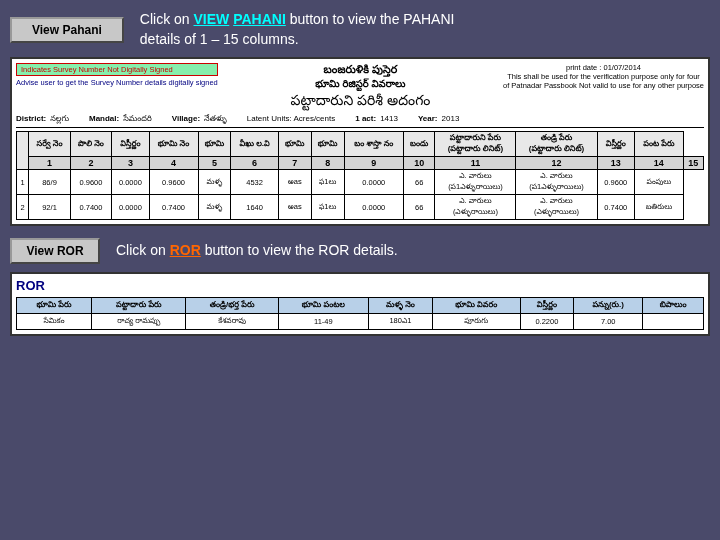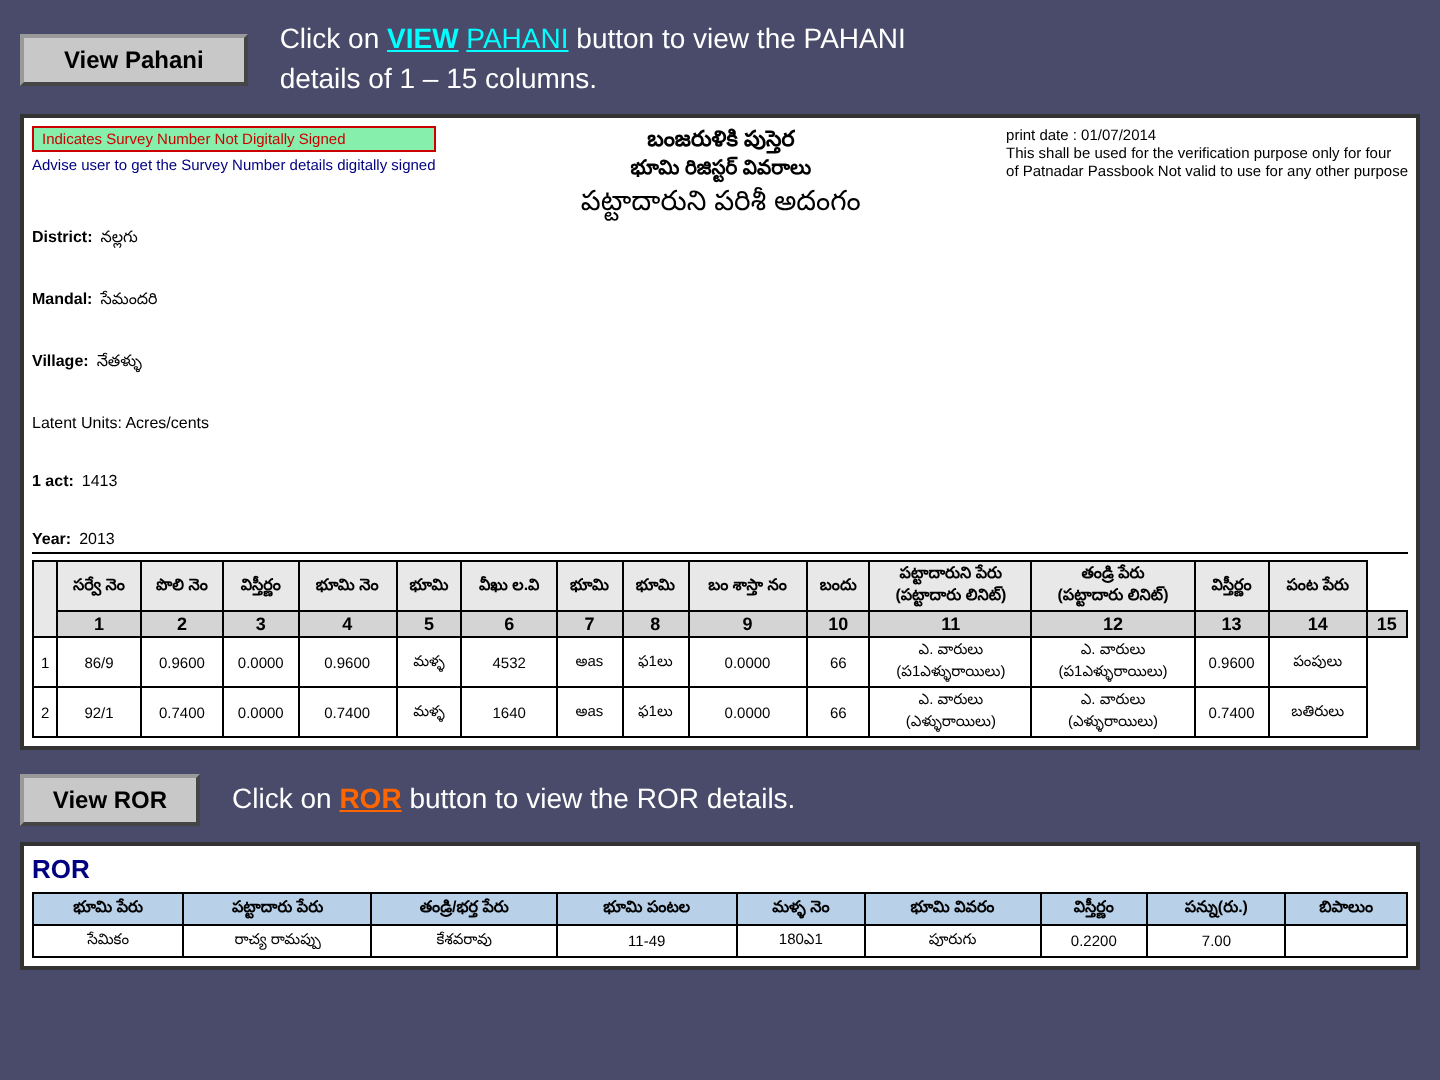--- a/index.html
+++ b/index.html
@@ -39,21 +39,21 @@
 
     .instruction-text .highlight-view {
       color: #00ffff;
       text-decoration: underline;
       font-weight: bold;
     }
 
     .instruction-text .highlight-pahani {
       color: #00ffff;
       text-decoration: underline;
-      font-weight: normal;
+      font-weight: bold;
     }
 
     .pahani-table-container {
       background: #fff;
       border: 2px solid #333;
       margin-bottom: 8px;
       padding: 4px;
       font-size: 9px;
     }
 
@@ -97,33 +97,32 @@
       font-size: 10px;
       font-weight: bold;
       text-align: center;
     }
 
     .pahani-title-center .title3 {
       font-size: 14px;
     }
 
     .pahani-header-right {
-      text-align: left;
+      text-align: center;
       font-size: 7.5px;
       color: #000;
     }
 
     .pahani-meta {
       display: flex;
       gap: 20px;
       font-size: 8px;
       margin-bottom: 3px;
       border-bottom: 1px solid #000;
       padding-bottom: 2px;
-      flex-direction: column;
     }
 
     .meta-item {
       display: flex;
       gap: 4px;
     }
 
     .meta-label {
       font-weight: bold;
     }

